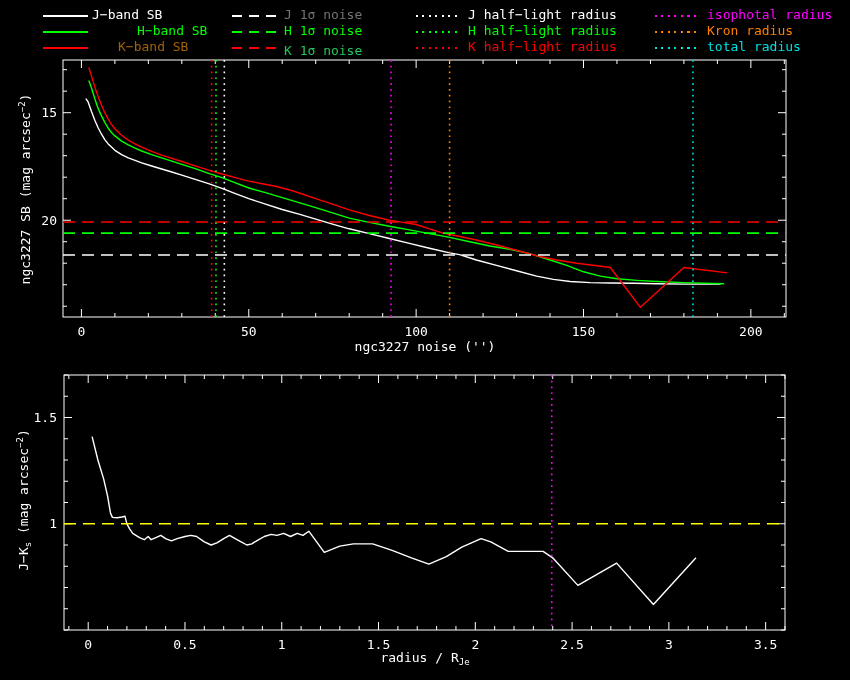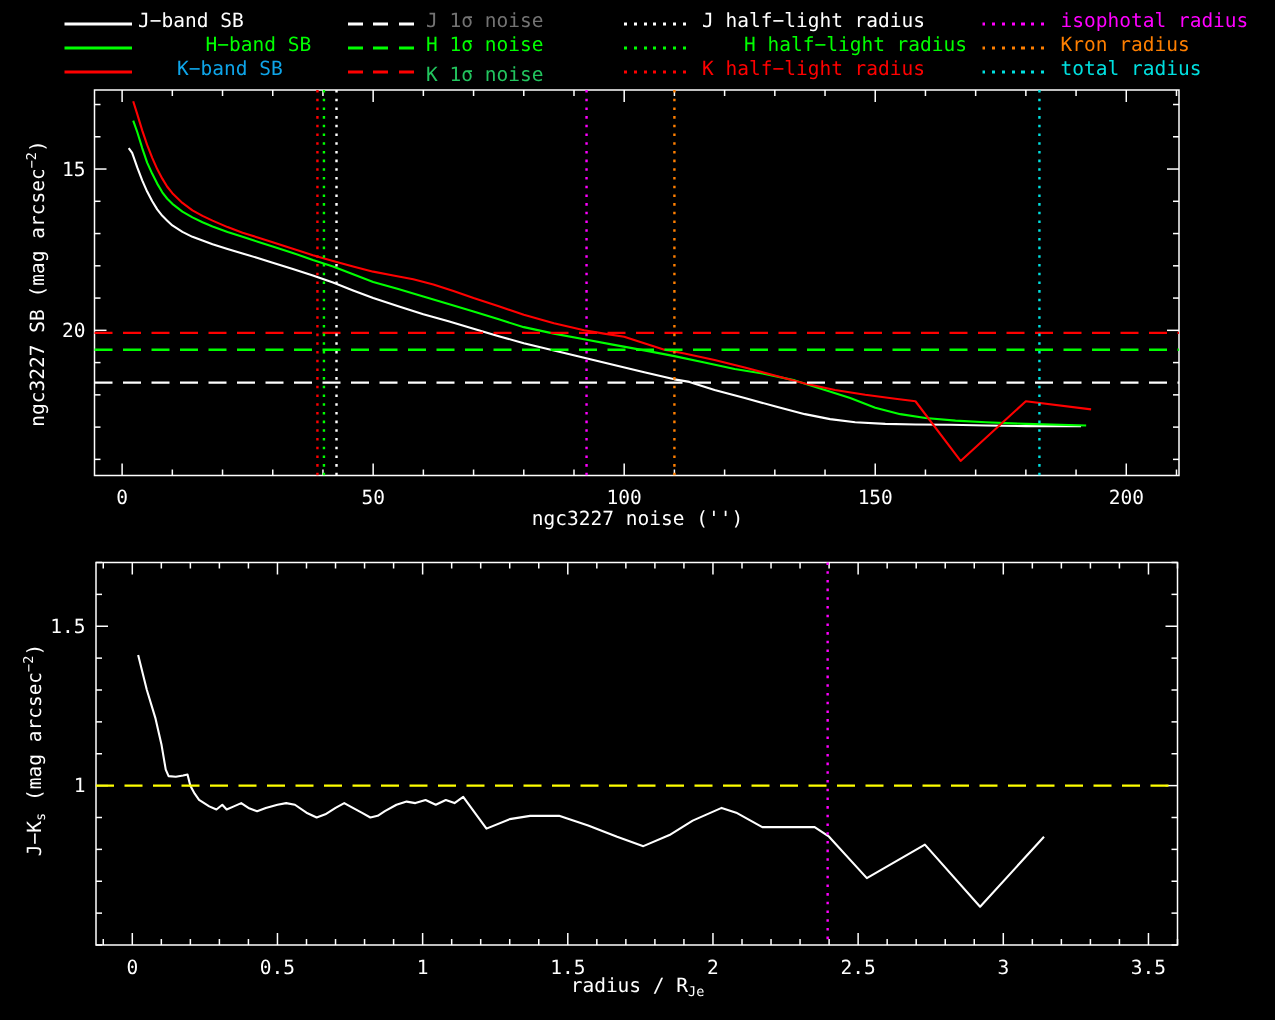--- a/index.html
+++ b/index.html
@@ -24,31 +24,31 @@
 <body>
 
 <div id="screen">
 
   <div id="legend">
       <span class="legend-sample" style="left: 43px; top: 15px; background: rgb(255, 255, 255);"></span>
       <span class="legend-label" style="left: 92px; top: 8px; color: rgb(255, 255, 255);">J−band SB</span>
       <span class="legend-sample" style="left: 43px; top: 31px; background: rgb(0, 255, 0);"></span>
       <span class="legend-label" style="left: 92px; top: 24px; color: rgb(0, 255, 0); padding-left: 45px;">H−band SB</span>
       <span class="legend-sample" style="left: 43px; top: 47px; background: rgb(255, 0, 0);"></span>
-      <span class="legend-label" style="left: 92px; top: 40px; color: #0ea5e9; padding-left: 26px;">K−band SB</span>
+      <span class="legend-label" style="left: 92px; top: 40px; color: #a16207; padding-left: 26px;">K−band SB</span>
       <span class="legend-sample" style="left: 232px; top: 15px; background: repeating-linear-gradient(90deg, rgb(255, 255, 255) 0px, rgb(255, 255, 255) 10px, transparent 10px, transparent 17px);"></span>
       <span class="legend-label" style="left: 284px; top: 8px; color: #737373;">J 1σ noise</span>
       <span class="legend-sample" style="left: 232px; top: 31px; background: repeating-linear-gradient(90deg, rgb(0, 255, 0) 0px, rgb(0, 255, 0) 10px, transparent 10px, transparent 17px);"></span>
       <span class="legend-label" style="left: 284px; top: 24px; color: rgb(0, 255, 0);">H 1σ noise</span>
       <span class="legend-sample" style="left: 232px; top: 47px; background: repeating-linear-gradient(90deg, rgb(255, 0, 0) 0px, rgb(255, 0, 0) 10px, transparent 10px, transparent 17px);"></span>
       <span class="legend-label" style="left: 284px; top: 44px; color: #22c55e; text-align: right;">K 1σ noise</span>
       <span class="legend-sample" style="left: 416px; top: 15px; background: repeating-linear-gradient(90deg, rgb(255, 255, 255) 0px, rgb(255, 255, 255) 2px, transparent 2px, transparent 6.5px);"></span>
       <span class="legend-label" style="left: 468px; top: 8px; color: rgb(255, 255, 255);">J half−light radius</span>
       <span class="legend-sample" style="left: 416px; top: 31px; background: repeating-linear-gradient(90deg, rgb(0, 255, 0) 0px, rgb(0, 255, 0) 2px, transparent 2px, transparent 6.5px);"></span>
-      <span class="legend-label" style="left: 468px; top: 24px; color: rgb(0, 255, 0); margin-left: 28px;">H half−light radius</span>
+      <span class="legend-label" style="left: 468px; top: 24px; color: rgb(0, 255, 0);">H half−light radius</span>
       <span class="legend-sample" style="left: 416px; top: 47px; background: repeating-linear-gradient(90deg, rgb(255, 0, 0) 0px, rgb(255, 0, 0) 2px, transparent 2px, transparent 6.5px);"></span>
       <span class="legend-label" style="left: 468px; top: 40px; color: rgb(255, 0, 0);">K half−light radius</span>
       <span class="legend-sample" style="left: 655px; top: 15px; background: repeating-linear-gradient(90deg, rgb(255, 0, 255) 0px, rgb(255, 0, 255) 2px, transparent 2px, transparent 6.5px);"></span>
       <span class="legend-label" style="left: 707px; top: 8px; color: rgb(255, 0, 255);">isophotal radius</span>
       <span class="legend-sample" style="left: 655px; top: 31px; background: repeating-linear-gradient(90deg, rgb(255, 127, 0) 0px, rgb(255, 127, 0) 2px, transparent 2px, transparent 6.5px);"></span>
       <span class="legend-label" style="left: 707px; top: 24px; color: rgb(255, 127, 0); text-align: center;">Kron radius</span>
       <span class="legend-sample" style="left: 655px; top: 47px; background: repeating-linear-gradient(90deg, rgb(0, 224, 224) 0px, rgb(0, 224, 224) 2px, transparent 2px, transparent 6.5px);"></span>
       <span class="legend-label" style="left: 707px; top: 40px; color: rgb(0, 224, 224);">total radius</span>
     </div>
 

